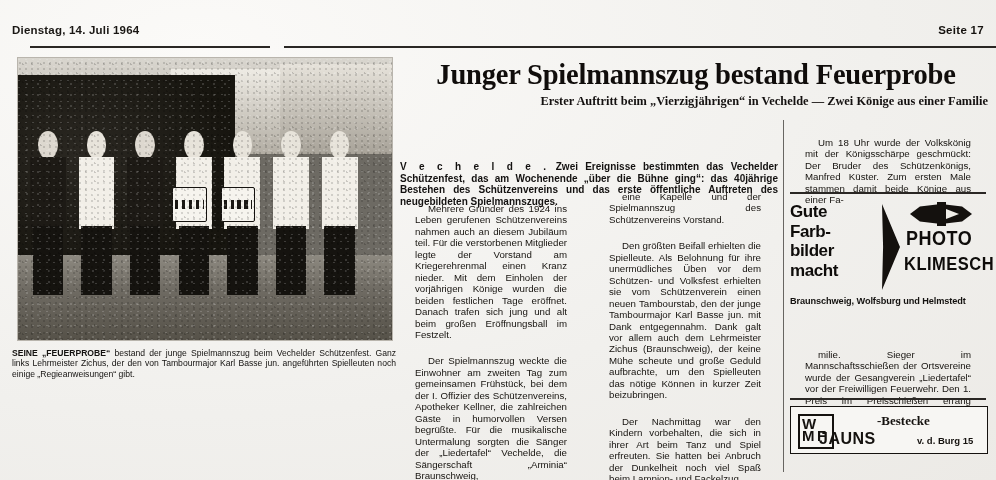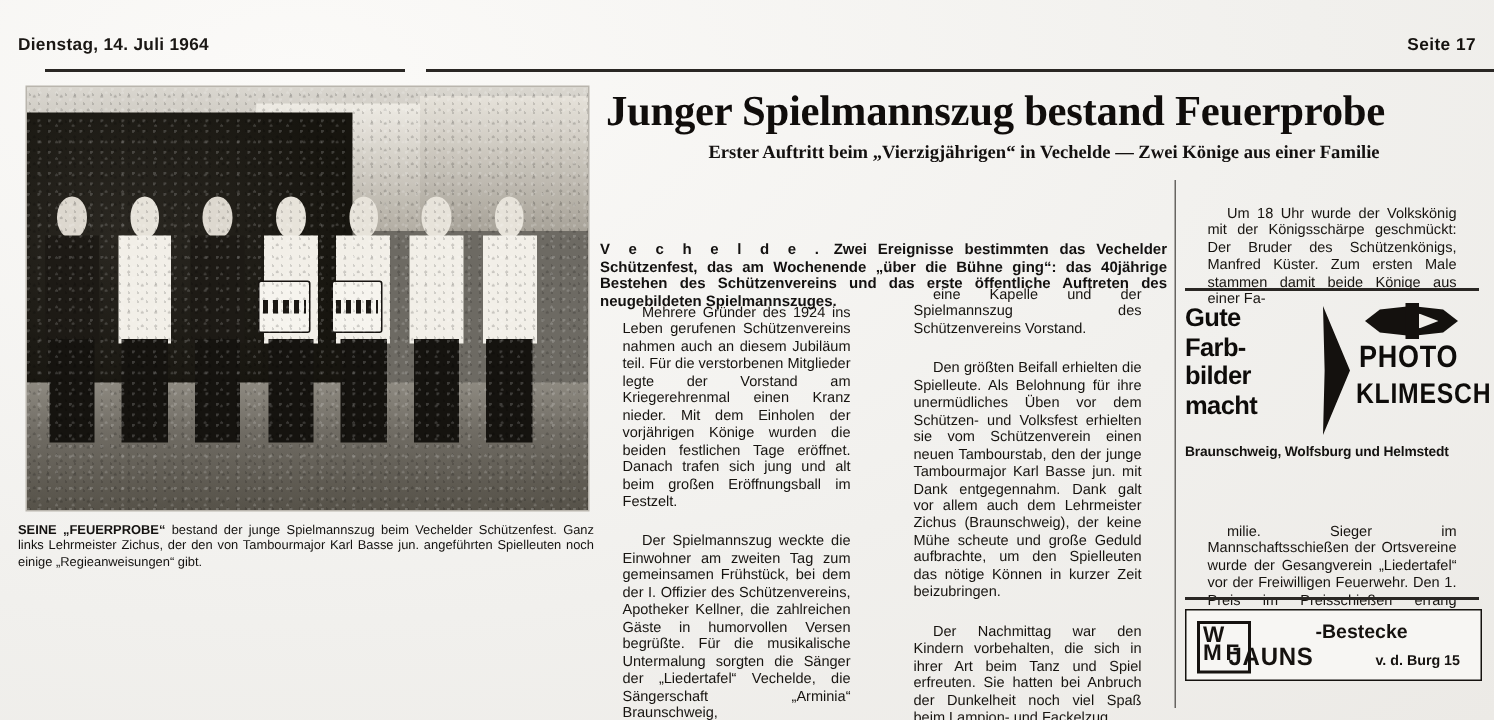--- a/index.html
+++ b/index.html
@@ -91,28 +91,29 @@
     position:absolute;left:12px;top:348px;width:384px;
     font-family:"Liberation Sans", sans-serif;
     font-size:8.6px;line-height:10.4px;
     text-align:justify;color:#141210;
   }
   .caption b{font-weight:bold;}
 
   
   .headline{
     position:absolute;left:404px;top:60px;width:584px;
+    text-align:center;
     font-family:"Liberation Serif", serif;
     font-weight:bold;font-size:28.5px;line-height:30px;
     letter-spacing:-.2px;color:#100d0b;
     white-space:nowrap;
   }
   .subhead{
     position:absolute;left:404px;top:94px;width:584px;
-    text-align:center;
+    text-align:right;
     font-family:"Liberation Serif", serif;
     font-weight:bold;font-size:12.4px;line-height:14px;
     color:#141110;white-space:nowrap;
   }
 
   
   .lede{
     position:absolute;left:400px;top:122px;width:378px;
     font-family:"Liberation Sans", sans-serif;
     font-weight:bold;font-size:10px;line-height:11.6px;
@@ -180,21 +181,21 @@
     position:absolute;left:7px;top:7px;width:32px;height:31px;
     border:2px solid #15120f;
     font-family:"Liberation Sans", sans-serif;font-weight:bold;
     color:#15120f;
   }
   .wmf-box .w{position:absolute;left:2px;top:-1px;font-size:15px;}
   .wmf-box .m{position:absolute;left:2px;top:11px;font-size:15px;}
   .wmf-box .f{position:absolute;left:17px;top:11px;font-size:15px;}
   .wmf-best{
     position:absolute;left:42px;top:6px;
-    font-family:Liberation Sans, sans-serif;font-weight:bold;font-size:13px;
+    font-family:Liberation Serif, serif;font-weight:bold;font-size:13px;
     color:#15120f;
     padding-left:44px;
   }
   .wmf-name{
     position:absolute;left:28px;top:23px;
     font-family:"Liberation Sans", sans-serif;font-weight:bold;font-size:16px;
     letter-spacing:.5px;color:#15120f;transform:scaleY(1.05);
   }
   .wmf-addr{
     position:absolute;left:126px;top:28px;

